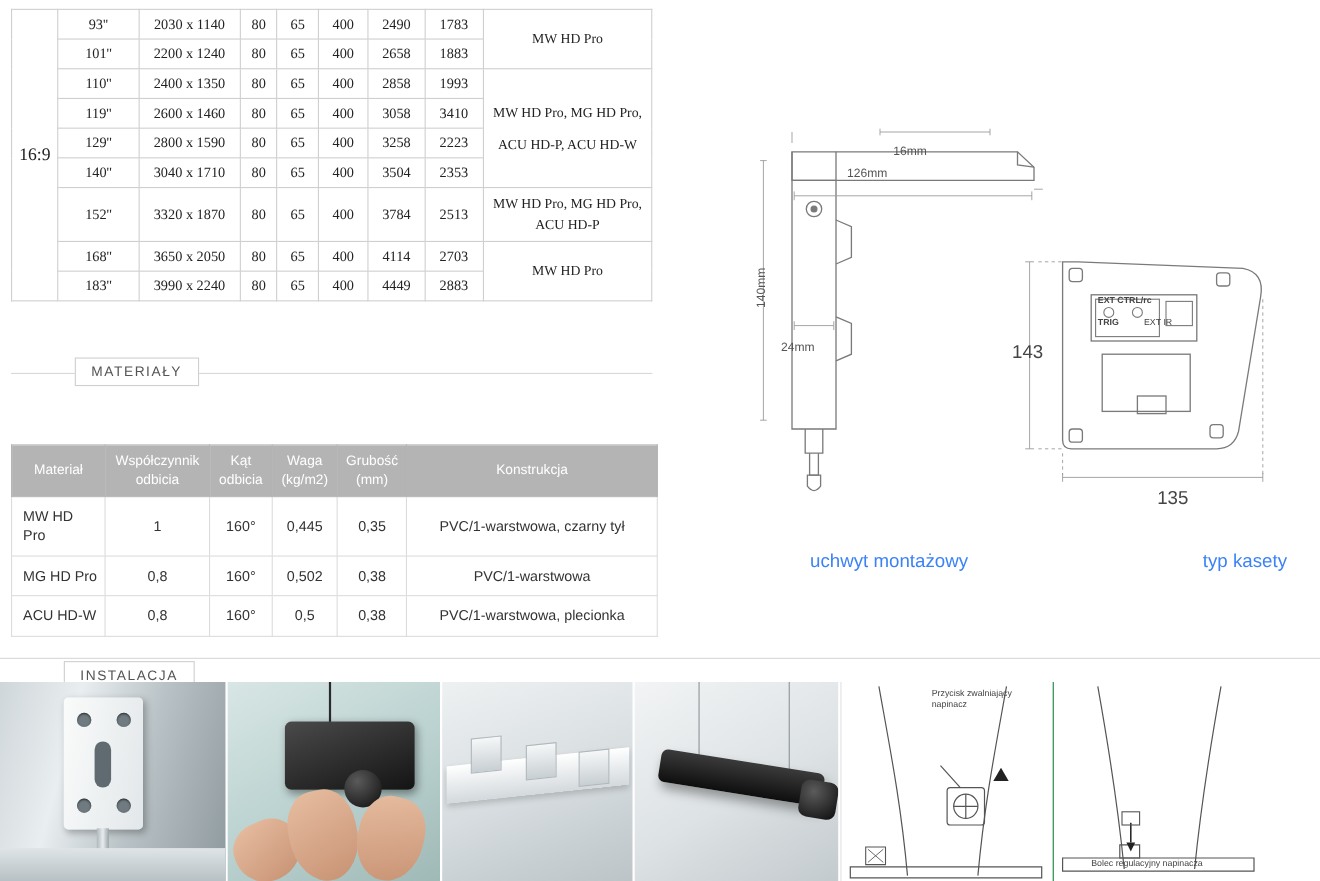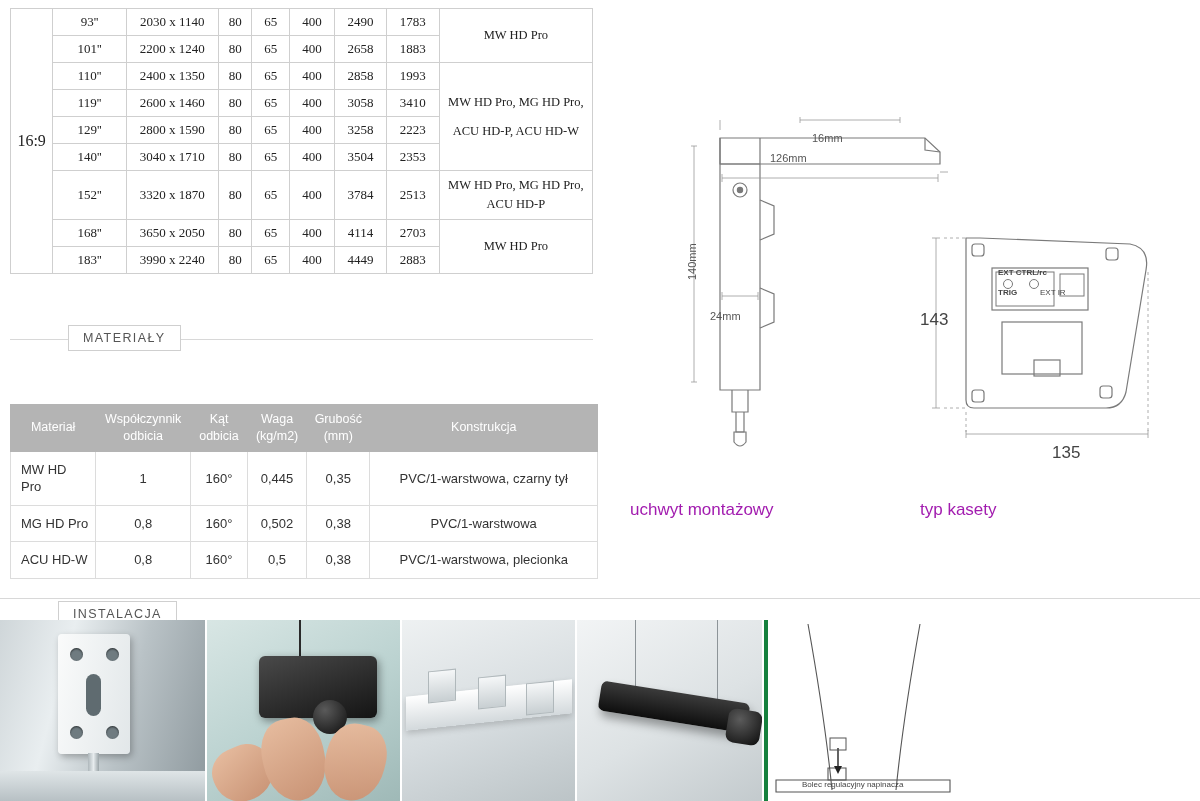--- a/index.html
+++ b/index.html
@@ -115,23 +115,23 @@
   .drawings {
     position: absolute;
     left: 620px;
     top: 40px;
     width: 570px;
     height: 510px;
   }
   .caption {
     position: absolute;
     font-size: 17px;
-    color: #a21caf;
+    color: #3b82f6;
     font-family: "Liberation Sans", sans-serif;
-    text-align: left;
+    text-align: right;
   }
   .cap-bracket { left: 10px;  top: 460px; width: 250px; }
   .cap-case    { left: 300px; top: 460px; width: 250px; }
 
   .dimtext {
     position: absolute;
     font-size: 11px;
     color: #555;
     font-family: "Liberation Sans", sans-serif;
   }
@@ -183,21 +183,21 @@
   .photo {
     position: relative;
     height: 181px;
     overflow: hidden;
   }
   .p1 { width: 205px; background: linear-gradient(160deg,#dfe4e6 0%,#c9d1d4 45%,#aab4b8 100%); }
   .p2 { width: 193px; background: linear-gradient(150deg,#d8e6e4 0%,#bcd3d1 50%,#9fb9b7 100%); }
   .p3 { width: 173px; background: linear-gradient(160deg,#eef1f2 0%,#d6dcdf 55%,#bcc4c7 100%); }
   .p4 { width: 185px; background: linear-gradient(150deg,#f2f4f5 0%,#dde2e4 55%,#c3cacd 100%); }
   .p5 { width: 190px; background: #ffffff; border-left: 1px solid #e2e2e2; }
-  .p6 { width: 190px; background: #ffffff; border-left: 4px solid #15803d; }
+  .p6 { width: 190px; background: #ffffff; border-left: 1px solid #15803d; }
 
   
   .p1 .rail {
     position: absolute; left: 0; top: 0; width: 100%; height: 100%;
     background: linear-gradient(105deg,#cfd6d9 0%, #e9eef0 30%, #b9c2c6 60%, #8e999e 100%);
   }
   .p1 .plate {
     position: absolute; left: 58px; top: 14px; width: 72px; height: 120px;
     background: linear-gradient(100deg,#fafbfb,#e2e7e9);
     border-radius: 4px;
@@ -564,20 +564,37 @@
     <div class="blk" style="left:124px; top:62px;"></div>
   </div>
 
   <div class="photo p4">
     <div class="wire"></div>
     <div class="wire2"></div>
     <div class="blackbar"></div>
     <div class="endcap"></div>
   </div>
 
+  <div class="photo p5">
+    <svg width="190" height="181">
+      <g fill="none" stroke="#555" stroke-width="1.1">
+        <path d="M 34 4 C 44 60 54 110 60 176"></path>
+        <path d="M 150 4 C 140 60 130 110 124 176"></path>
+        <path d="M 8 168 L 182 168 L 182 178 L 8 178 Z"></path>
+        <rect x="96" y="96" width="34" height="34" rx="3"></rect>
+        <circle cx="113" cy="113" r="11"></circle>
+        <path d="M 113 102 L 113 124 M 102 113 L 124 113"></path>
+        <path d="M 90 76 L 108 96"></path>
+      </g>
+      <path d="M 138 90 L 152 90 L 145 78 Z" fill="#222"></path>
+      <path d="M 22 150 L 40 150 L 40 166 L 22 166 Z" fill="none" stroke="#555" stroke-width="1"></path>
+      <path d="M 24 152 L 38 164 M 38 152 L 24 164" stroke="#555" stroke-width=".8"></path>
+    </svg>
+    <div class="diagram-label" style="position:absolute; left:82px; top:6px; width:104px;">Przycisk zwalniający napinacz</div>
+  </div>
 
   <div class="photo p6">
     <svg width="190" height="181">
       <g fill="none" stroke="#555" stroke-width="1.1">
         <path d="M 40 4 C 50 60 58 110 64 170"></path>
         <path d="M 152 4 C 142 60 134 110 128 170"></path>
         <path d="M 8 160 L 182 160 L 182 172 L 8 172 Z"></path>
         <path d="M 60 148 L 78 148 L 78 160 L 60 160 Z"></path>
       </g>
       <path d="M 70 128 L 70 146" stroke="#222" stroke-width="1.4"></path>

